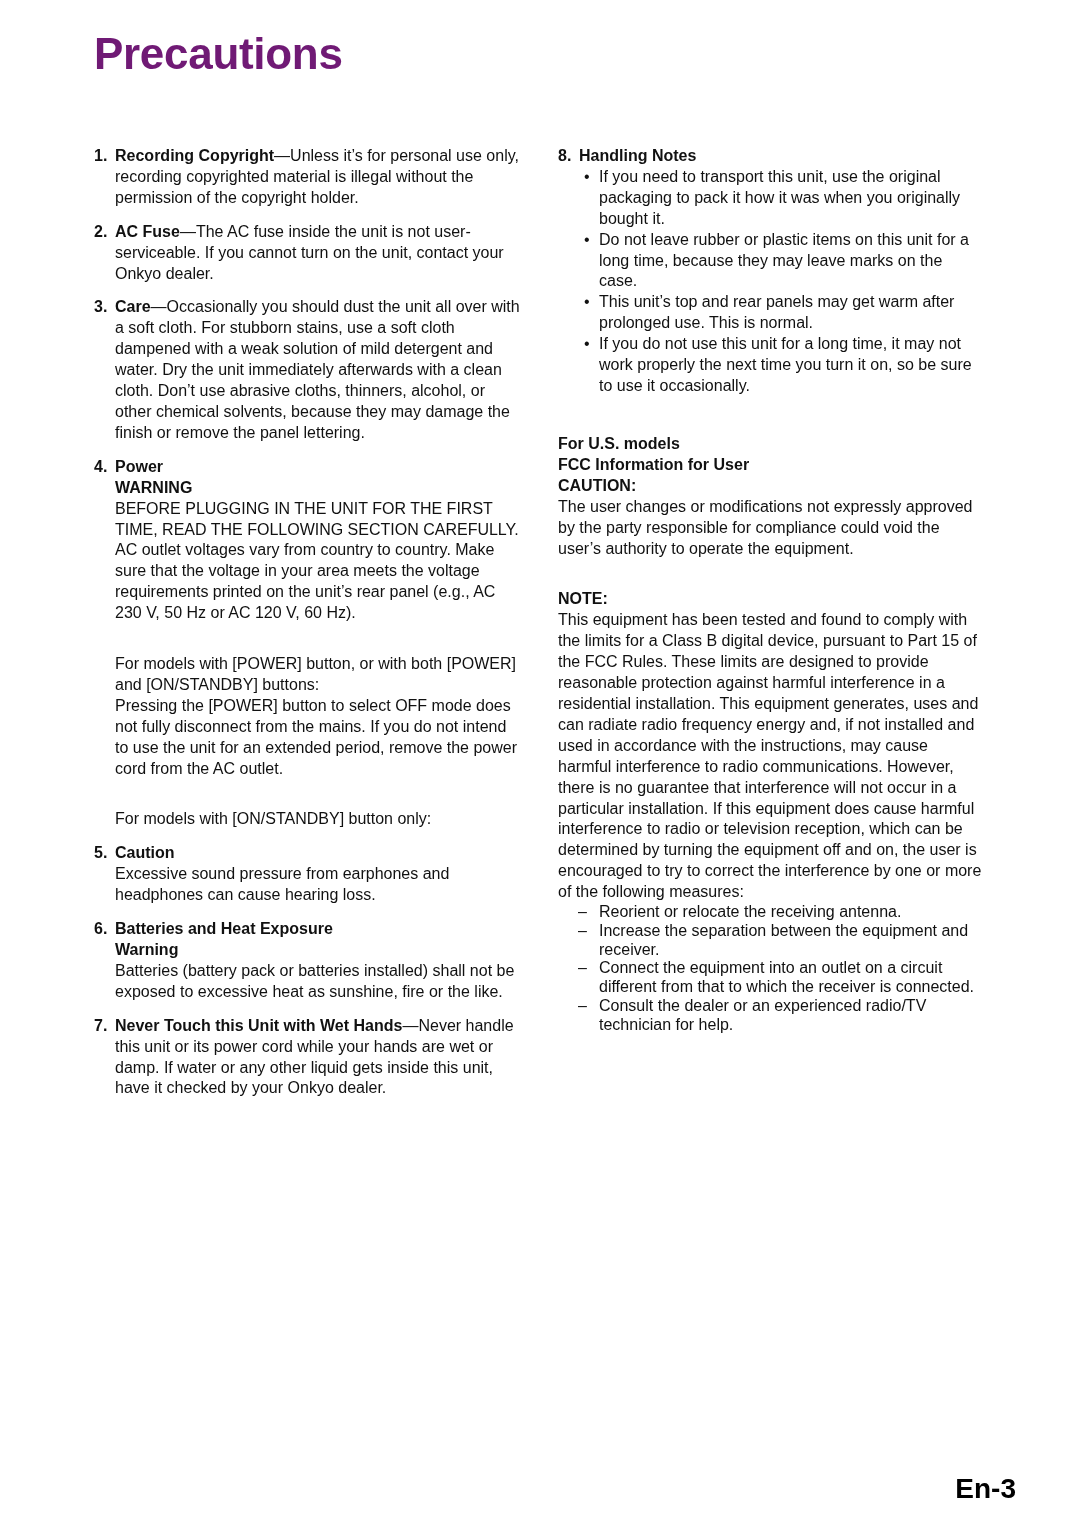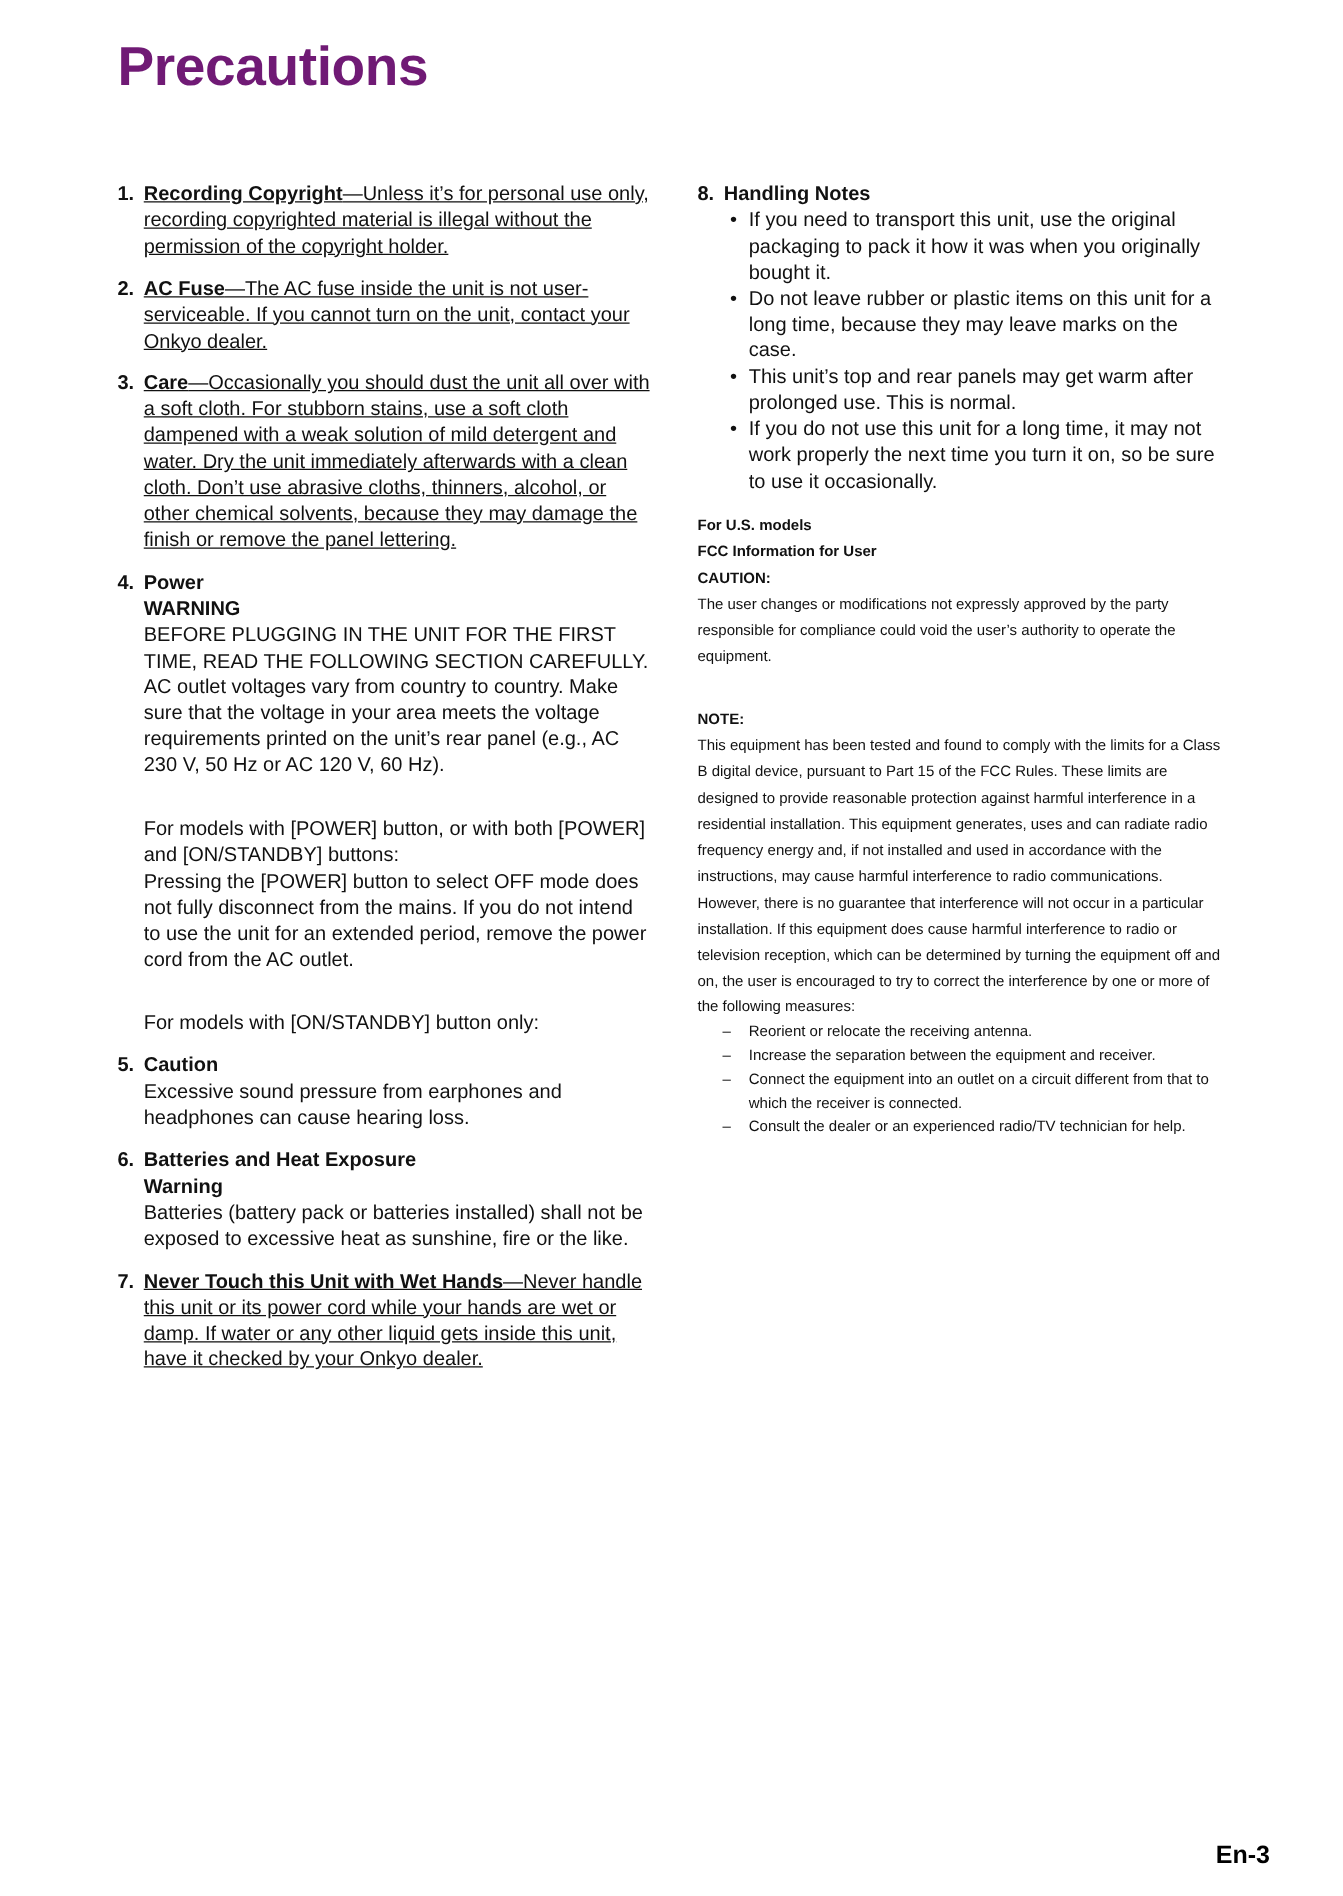--- a/index.html
+++ b/index.html
@@ -39,43 +39,43 @@
       padding-left: 21px;
       margin-bottom: 13px;
     }
     .num-item .num {
       position: absolute;
       left: 0;
       top: 0;
       font-weight: bold;
     }
     .b { font-weight: bold; }
-    .para { margin: 0; text-decoration: underline; }
+    .para { margin: 0; }
     .sub-gap { margin-top: 30px; }
 
     ul.bullets {
       list-style: none;
       margin: 0;
       padding: 0 0 0 20px;
     }
     ul.bullets li {
       position: relative;
       padding-left: 21px;
     }
     ul.bullets li .bullet {
       position: absolute;
       left: 6px;
       top: 0;
     }
     .fcc {
       position: absolute;
       left: 558px;
-      top: 410px;
+      top: 434px;
       width: 425px;
-      font-size: 12px;
+      font-size: 16px;
       line-height: 20.9px;
     }
     ul.dashes {
       list-style: none;
       margin: 0;
       padding: 0 0 0 20px;
       line-height: 18.8px;
     }
     ul.dashes li {
       position: relative;
@@ -83,21 +83,21 @@
     }
     ul.dashes li .dash {
       position: absolute;
       left: 0;
       top: 0;
     }
     .page-number {
       position: absolute;
       right: 58px;
       top: 1473px;
-      font-size: 20px;
+      font-size: 28px;
       font-weight: bold;
       color: #000;
       text-align: center;
     }
   </style>
 </head>
 <body>
 
 <h1 class="page-title">Precautions</h1>
 

